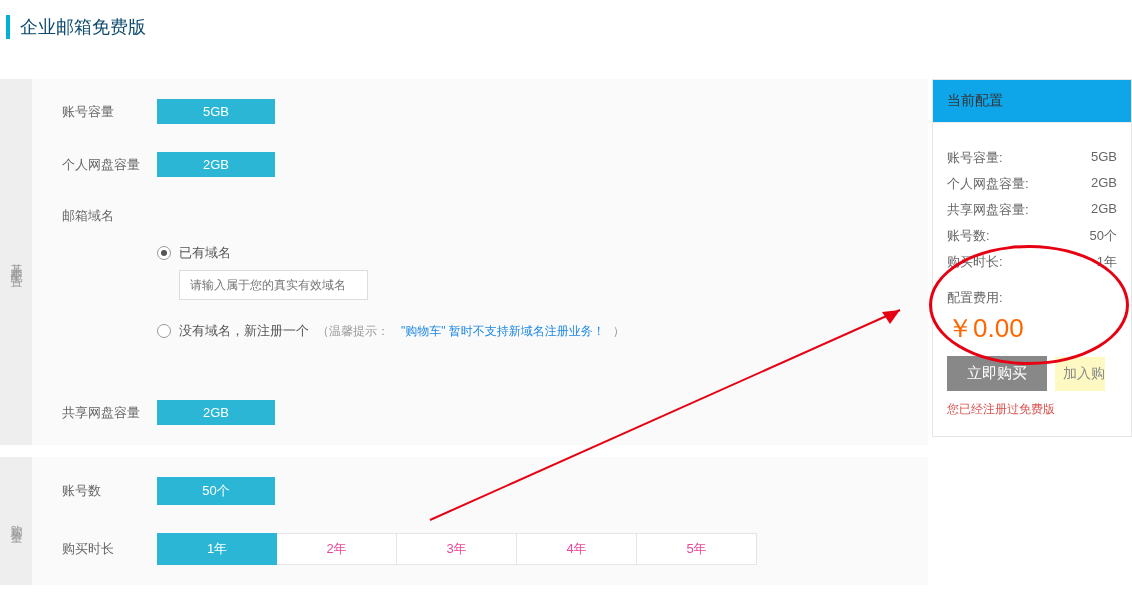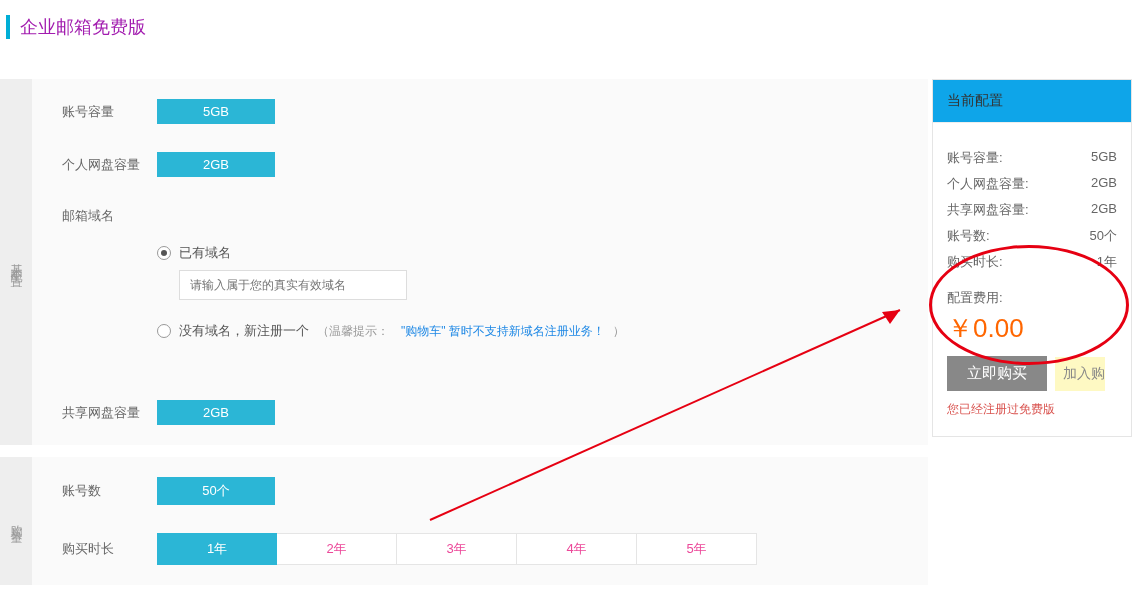--- a/index.html
+++ b/index.html
@@ -8,21 +8,21 @@
       background: #fff;
       width: 1132px;
       font-size: 13px;
       color: #333;
       position: relative;
     }
     .page-title {
       border-left: 4px solid #00aed6;
       padding-left: 10px;
       font-size: 18px;
-      color: #a21caf;
+      color: #0c4a6e;
       margin: 15px 0 40px 6px;
       font-weight: 500;
     }
     .main-area {
       display: flex;
       gap: 4px;
     }
     .left-col { flex: 1; }
     .right-col { width: 200px; }
 
@@ -71,21 +71,21 @@
     .radio-line { display: flex; align-items: center; gap: 8px; color: #555; margin-top: 39px; }
     .radio {
       width: 14px; height: 14px; border: 1px solid #999; border-radius: 50%;
       display: inline-flex; align-items: center; justify-content: center;
       background: #fff;
     }
     .radio.selected::after { content: ""; width: 6px; height: 6px; border-radius: 50%; background: #555; }
     .domain-input {
       margin-left: 22px;
       margin-top: 8px;
-      width: 228px;
+      width: 189px;
       height: 30px;
       border: 1px solid #ddd;
       padding: 0 10px;
       font-size: 12px;
       color: #999;
       background: #fff;
     }
     .hint { color: #1e88e5; font-size: 12px; margin-left: 4px; }
     .hint-prefix { color: #999; font-size: 12px; }
 

